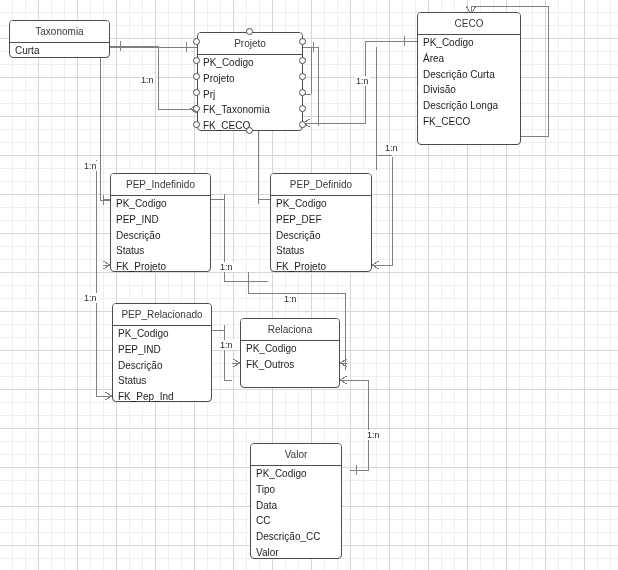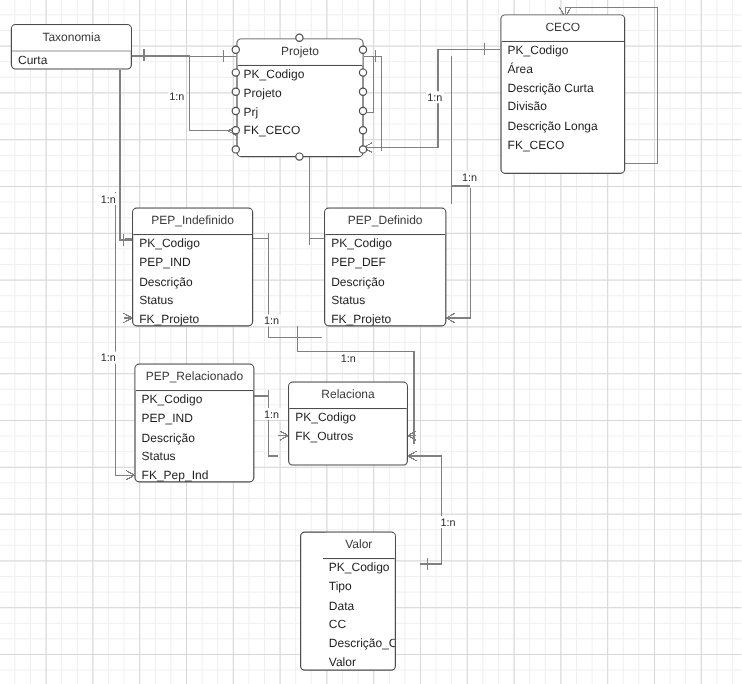--- a/index.html
+++ b/index.html
@@ -170,20 +170,21 @@
         <div class="attrs">
           <div class="attr">Curta</div>
         </div>
       </div>
       <div class="entity" style="left: 197px; top: 32px; width: 106px; height: 99px;">
         <div class="entity-title">Projeto</div>
         <div class="attrs">
           <div class="attr">PK_Codigo</div>
           <div class="attr">Projeto</div>
           <div class="attr">Prj</div>
+          <div class="attr">FK_Taxonomia</div>
           <div class="attr">FK_CECO</div>
         </div>
       </div>
       <div class="entity" style="left: 417px; top: 12px; width: 104px; height: 133px;">
         <div class="entity-title">CECO</div>
         <div class="attrs">
           <div class="attr">PK_Codigo</div>
           <div class="attr">Área</div>
           <div class="attr">Descrição Curta</div>
           <div class="attr">Divisão</div>
@@ -221,21 +222,21 @@
           <div class="attr">FK_Pep_Ind</div>
         </div>
       </div>
       <div class="entity" style="left: 240px; top: 318px; width: 100px; height: 70px;">
         <div class="entity-title">Relaciona</div>
         <div class="attrs">
           <div class="attr">PK_Codigo</div>
           <div class="attr">FK_Outros</div>
         </div>
       </div>
-      <div class="entity" style="left: 250px; top: 443px; width: 80px; height: 116px; padding-left: 18px;">
+      <div class="entity" style="left: 250px; top: 443px; width: 92px; height: 116px;">
         <div class="entity-title">Valor</div>
         <div class="attrs">
           <div class="attr">PK_Codigo</div>
           <div class="attr">Tipo</div>
           <div class="attr">Data</div>
           <div class="attr">CC</div>
           <div class="attr">Descrição_CC</div>
           <div class="attr">Valor</div>
         </div>
       </div>

